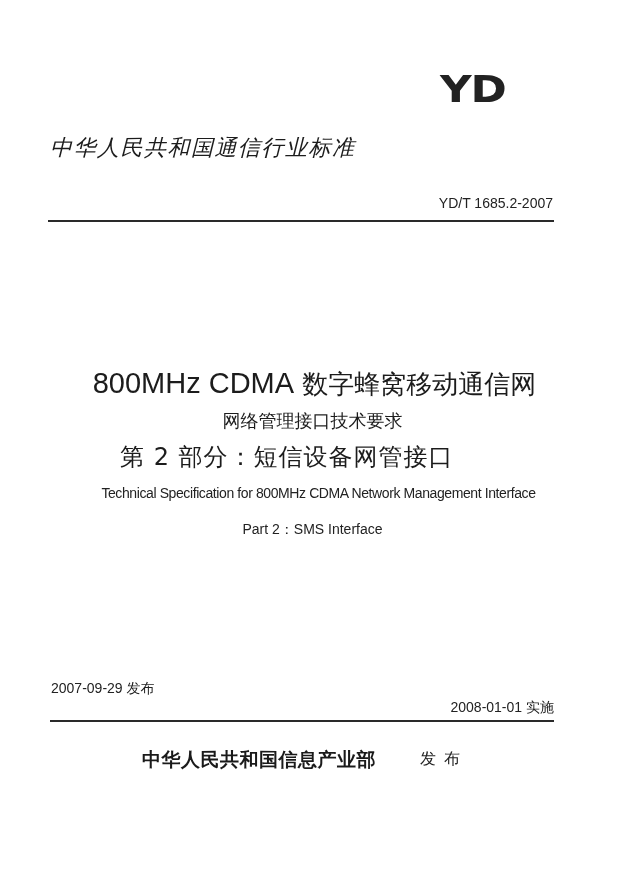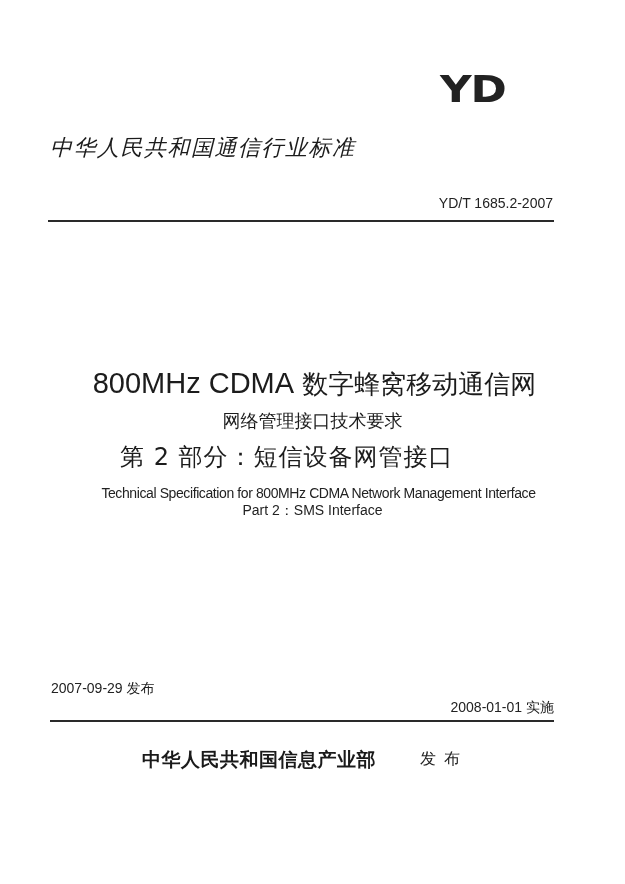--- a/index.html
+++ b/index.html
@@ -13,21 +13,21 @@
     .std-code { right: 72px; top: 195px; font-family: Liberation Sans, sans-serif; font-size: 14px; line-height: 16px; color: #222; }
     .rule { height: 2px; background: #2a2a2a; }
     .rule-top { left: 48px; width: 506px; top: 220px; }
     .rule-bottom { left: 50px; width: 504px; top: 720px; }
     .t1 { left: 0; width: 625px; text-align: center; top: 366px; font-size: 26px; line-height: 34px; color: #1c1c1c; padding-left: 2px; }
     .t1 .latin { font-family: "Liberation Sans", sans-serif; font-size: 29px; }
     .t2 { left: 0; width: 625px; text-align: center; top: 404px; font-size: 18px; line-height: 34px; color: #1c1c1c; }
     .t3 { left: 120px; top: 440px; font-size: 24px; line-height: 34px; color: #1c1c1c; letter-spacing: 1px; }
     .en1 { left: 0; width: 625px; text-align: center; top: 485px; font-family: "Liberation Sans", sans-serif;
       font-size: 14px; line-height: 16px; color: #222; letter-spacing: -0.4px; padding-left: 6px; }
-    .en2 { left: 0; width: 625px; text-align: center; top: 502px; font-family: "Liberation Sans", sans-serif;
+    .en2 { left: 0; width: 625px; text-align: center; top: 521px; font-family: "Liberation Sans", sans-serif;
       font-size: 14px; line-height: 16px; color: #222; }
     .date-issue { left: 51px; top: 680px; font-family: "Liberation Sans", sans-serif; font-size: 14px; line-height: 16px; color: #222; }
     .date-impl { right: 71px; top: 699px; font-family: "Liberation Sans", sans-serif; font-size: 14px; line-height: 16px; color: #222; }
     .publisher { left: 142px; top: 747px; font-family: "DejaVu Serif", serif; font-weight: bold; font-size: 19px; line-height: 24px; color: #1a1a1a; letter-spacing: 0.5px; }
     .publish-verb { left: 420px; top: 750px; font-size: 16px; line-height: 18px; color: #222; letter-spacing: 8px; }
   </style>
 </head>
 <body>
 
 <div class="abs logo">YD</div>

